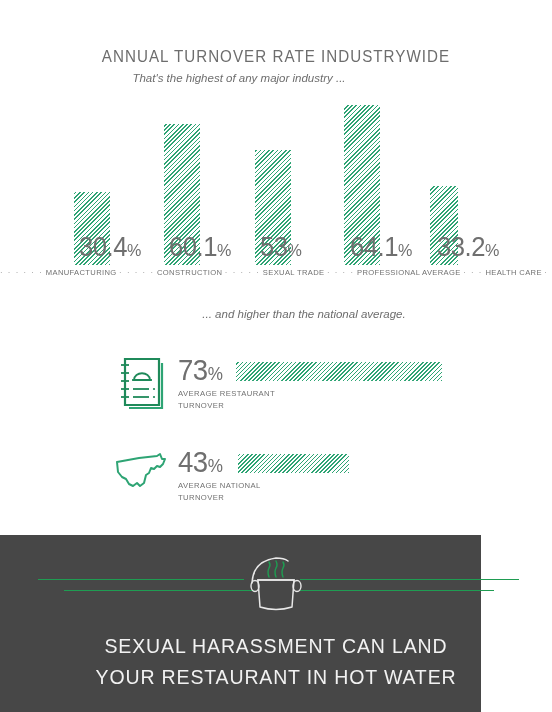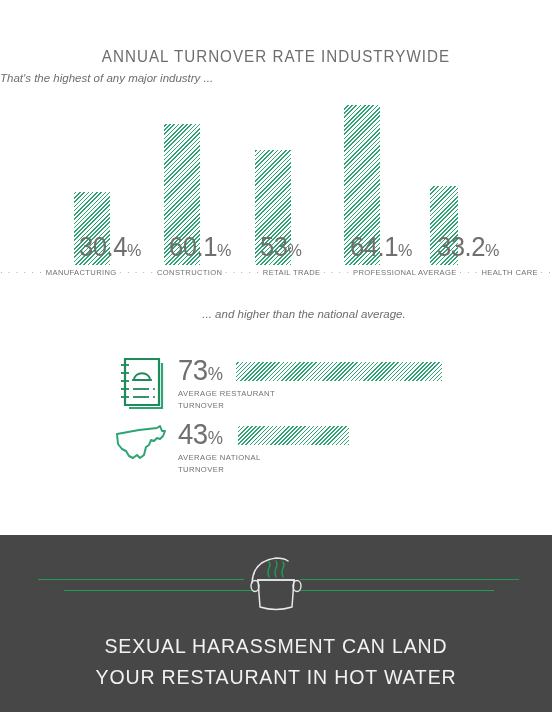--- a/index.html
+++ b/index.html
@@ -16,21 +16,21 @@
   .light-section{position:relative;width:552px;height:535px;background:#ffffff;text-decoration:underline;}
 
   .chart-title{
     position:absolute;top:47px;left:0;width:552px;text-align:center;
     font-family:"Liberation Sans", sans-serif;
     font-size:16.5px;letter-spacing:1.1px;color:#6d6d6d;
     font-weight:400;transform:scaleX(.92);transform-origin:center;
     white-space:nowrap;
   }
   .chart-subtitle{
-    position:absolute;top:72px;left:0;width:478px;
+    position:absolute;top:72px;left:0;width:478px;text-align:center;
     font-size:11.5px;font-style:italic;color:#6d6d6d;white-space:nowrap;
   }
 
   
   .bar-chart{position:absolute;left:0;top:0;width:552px;height:300px;}
   .bar{
     position:absolute;bottom:0;
     background-color:#ffffff;
     background-image:repeating-linear-gradient(
        -45deg,
@@ -76,22 +76,23 @@
     position:absolute;height:19px;
     background-color:#ffffff;
     background-image:repeating-linear-gradient(
        -45deg,
        #2ea474 0px, #2ea474 1.1px,
        rgba(255,255,255,0) 1.1px, rgba(255,255,255,0) 2.9px);
   }
 
   
   .dark-section{
-    position:absolute;left:0;top:535px;width:552px;height:177px;
+    position:absolute;left:0;top:535px;width:437px;height:177px;
     background:#474747;
+    padding-left:44px;
   }
   .rule{position:absolute;height:1px;background:#1f9c52;}
   .pot-icon{position:absolute;left:236px;top:12px;width:80px;height:75px;}
   .cta{
     position:absolute;left:0;width:552px;text-align:center;
     color:#f2f2f2;font-size:21px;letter-spacing:.9px;line-height:31px;
     transform:scaleX(.93);transform-origin:center top;
     white-space:nowrap;font-weight:400;
   }
 </style>
@@ -121,21 +122,21 @@
 
       <div class="bar" style="left:430px;width:28px;height:79px;bottom:35px;"></div>
       <div class="bar-value" style="left:437px;top:234px;"><span>33.2</span><span class="pct">%</span></div>
 
       <div class="axis-row">
         <span class="dots">· · · · · ·</span>
         <span class="cat">MANUFACTURING</span>
         <span class="dots">· · · · ·</span>
         <span class="cat">CONSTRUCTION</span>
         <span class="dots">· · · · ·</span>
-        <span class="cat">RETAIL TRADE</span>
+        <span class="cat">SEXUAL TRADE</span>
         <span class="dots">· · · ·</span>
         <span class="cat">PROFESSIONAL AVERAGE</span>
         <span class="dots">· · ·</span>
         <span class="cat">HEALTH CARE</span>
         <span class="dots">· · · · ·</span>
       </div>
     </div>
 
     <div class="mid-note">... and higher than the national average.</div>
 
@@ -160,21 +161,21 @@
         </svg>
       </div>
       <div class="stat-num" style="top:0px;"><span>73</span><span class="pct">%</span></div>
       <div class="stat-label" style="top:32px;">
         <div>AVERAGE RESTAURANT</div>
         <div>TURNOVER</div>
       </div>
       <div class="stat-bar" style="left:236px;top:6px;width:206px;"></div>
     </div>
 
-    <div class="stat-row" style="top:420px;">
+    <div class="stat-row" style="top:448px;">
       <div class="stat-icon" style="top:2px;">
         <svg viewBox="0 0 58 50" width="58" height="50">
           <path d="M4 12 L26 8 L44 6 L47 4 L49 9 L52 9 L50 14 L47 17 L44 16
                    L41 19 L38 18 L36 23 L33 25 L31 33 L27 36 L24 33 L20 36
                    L16 34 L13 29 L9 27 L5 22 Z" fill="none" stroke="#2ea474" stroke-width="2" stroke-linejoin="round"></path>
         </svg>
       </div>
       <div class="stat-num" style="top:0px;"><span>43</span><span class="pct">%</span></div>
       <div class="stat-label" style="top:32px;">
         <div>AVERAGE NATIONAL</div>

